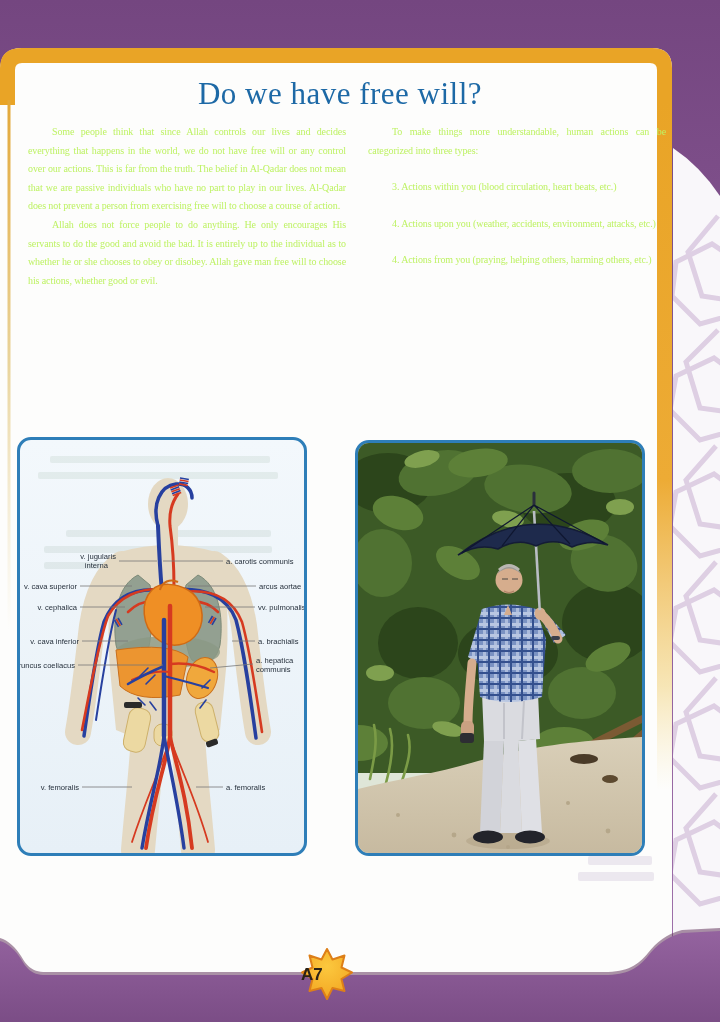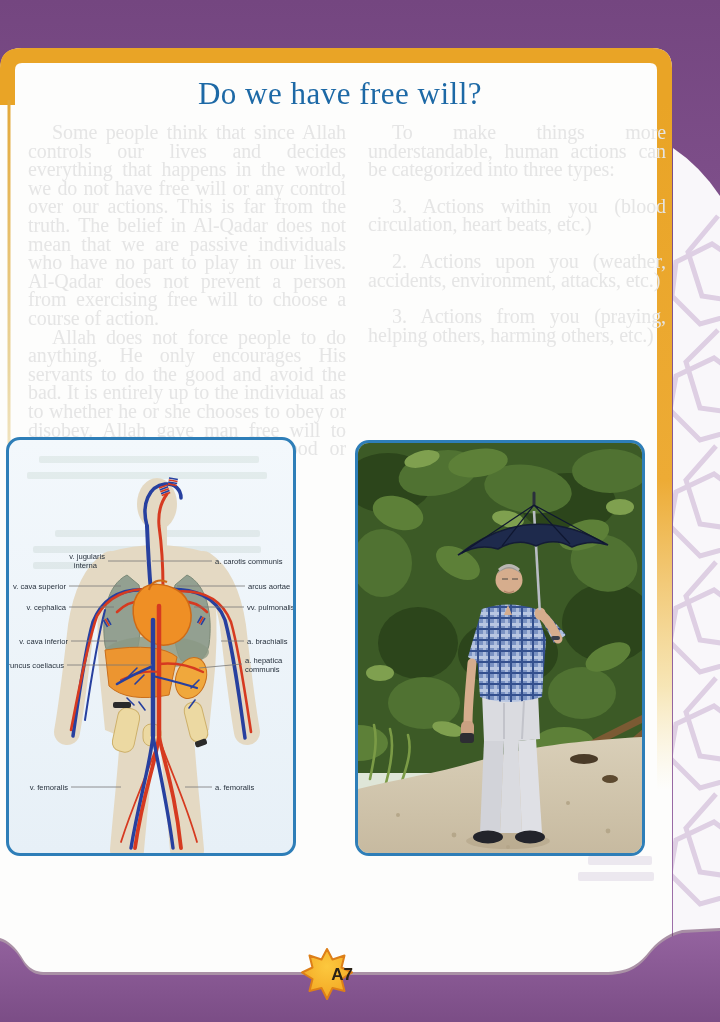--- a/index.html
+++ b/index.html
@@ -3,34 +3,34 @@
 <meta charset="utf-8">
 <style>
   html,body{margin:0;padding:0;background:#6b3f77;}
   .scan{position:relative;width:720px;height:1022px;overflow:hidden;
         font-family:"Liberation Serif", serif;background:#91619f;}
   .scan svg.bg{position:absolute;left:0;top:0;}
   .page-title{position:absolute;left:10px;top:76px;width:660px;margin:0;
 _    text-align:center;}
   .page-title{font-size:31px;font-weight:normal;color:#1d69a6;letter-spacing:.5px;
     font-family:"Liberation Serif", serif;text-align:center;}
-  .col{position:absolute;top:123px;color:#e5e5e5;font-size:20px;line-height:18.6px;
+  .col{position:absolute;top:123px;color:#bef264;font-size:10px;line-height:18.6px;
     text-align:justify;letter-spacing:-0.1px;}
   .col p{margin:0;text-indent:24px;}
   .col-left{left:28px;width:318px;}
   .col-right{left:368px;width:298px;}
   .col-right p{margin-bottom:18px;}
   .imgbox{position:absolute;border:3px solid #2e7eb8;border-radius:14px;
     background:linear-gradient(#f3f8fc,#e7f0f7);}
-  .box-anatomy{left:6px;top:437px;width:284px;height:413px;text-decoration:underline;}
+  .box-anatomy{left:17px;top:437px;width:284px;height:413px;text-decoration:underline;}
   .box-photo{left:355px;top:440px;width:284px;height:410px;background:#dfe6d8;}
   .imgbox > svg{position:absolute;left:0;top:0;border-radius:11px;}
   .badge{position:absolute;left:301px;top:948px;width:52px;height:54px;}
   .badge svg{position:absolute;left:0;top:0;}
-  .badge .num{position:absolute;left:0;top:17px;width:52px;text-align:right;
+  .badge .num{position:absolute;left:0;top:17px;width:52px;text-align:left;
     font-family:"Liberation Sans", sans-serif;font-weight:bold;font-size:17px;color:#2a2217;}
   .anat-label{font-family:"Liberation Sans", sans-serif;font-size:7.6px;fill:#26303c;}
 </style>
 </head>
 <body>
 
 <div class="scan">
 
   <svg class="bg" width="720" height="1022" viewBox="0 0 720 1022">
     <defs>
@@ -108,22 +108,22 @@
   <h1 class="page-title">Do we have free will?</h1>
 
   <section class="col col-left">
     <p>Some people think that since Allah controls our lives and decides everything that happens in the world, we do not have free will or any control over our actions. This is far from the truth. The belief in Al-Qadar does not mean that we are passive individuals who have no part to play in our lives. Al-Qadar does not prevent a person from exercising free will to choose a course of action.</p>
     <p>Allah does not force people to do anything. He only encourages His servants to do the good and avoid the bad. It is entirely up to the individual as to whether he or she chooses to obey or disobey. Allah gave man free will to choose his actions, whether good or evil.</p>
   </section>
 
   <section class="col col-right">
     <p>To make things more understandable, human actions can be categorized into three types:</p>
     <p>3. Actions within you (blood circulation, heart beats, etc.)</p>
-    <p>2. Actions upon you  (weather, accidents, environment, attacks, etc.)</p>
-    <p>3. Actions from you (praying, helping others, harming others, etc.)</p>
+    <p>4. Actions upon you  (weather, accidents, environment, attacks, etc.)</p>
+    <p>4. Actions from you (praying, helping others, harming others, etc.)</p>
   </section>
 
   <figure class="imgbox box-anatomy" style="margin:0">
     <svg width="284" height="413" viewBox="0 0 284 413">
 
       <g opacity="0.13" fill="#7e9a84">
         <rect x="30" y="16" width="220" height="7" rx="2"></rect>
         <rect x="18" y="32" width="240" height="7" rx="2"></rect>
         <rect x="46" y="90" width="205" height="7" rx="2"></rect>
         <rect x="24" y="106" width="228" height="7" rx="2"></rect>

